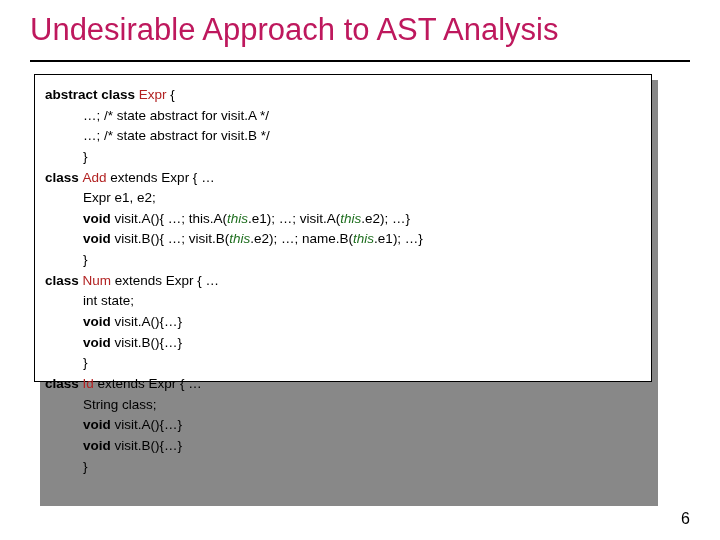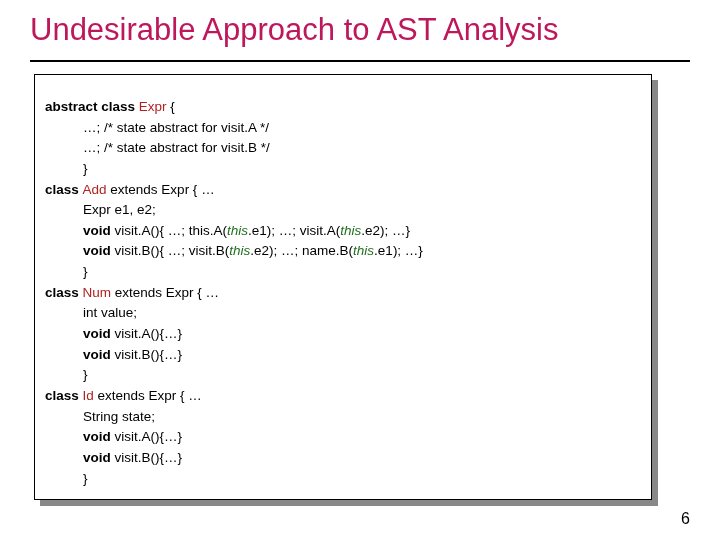--- a/index.html
+++ b/index.html
@@ -41,25 +41,25 @@
     left: 40px;
     width: 618px;
     height: 426px;
     background: #888;
   }
   .codebox {
     position: absolute;
     top: 74px;
     left: 34px;
     width: 618px;
-    height: 426px;
+    height: 308px;
     background: #fff;
     border: 1px solid #000;
     box-sizing: border-box;
-    padding: 22px 10px 4px 10px;
+    padding: 10px 10px 4px 10px;
     font-family: Verdana, Geneva, sans-serif;
     font-size: 13.5px;
     line-height: 1.53;
     color: #000;
     white-space: nowrap;
   }
   .codebox .line { display: block; }
   .kw   { color: #000; font-weight: bold; }
   .cls  { color: #b22222; }        
   .self { color: #1e6e1e; font-style: italic; }        
@@ -86,26 +86,26 @@
     <span class="line"><span class="kw">abstract class </span><span class="cls">Expr</span><span> {</span></span>
     <span class="line ind1">…; /* state abstract for visit.A */</span>
     <span class="line ind1">…; /* state abstract for visit.B */</span>
     <span class="line ind1">}</span>
     <span class="line"><span class="kw">class </span><span class="cls">Add</span><span> extends Expr { …</span></span>
     <span class="line ind1">Expr e1, e2;</span>
     <span class="line ind1"><span class="kw">void</span><span> visit.A(){ …; this.A(</span><span class="self">this</span><span>.e1); …; visit.A(</span><span class="self">this</span><span>.e2); …}</span></span>
     <span class="line ind1"><span class="kw">void</span><span> visit.B(){ …; visit.B(</span><span class="self">this</span><span>.e2); …; name.B(</span><span class="self">this</span><span>.e1); …}</span></span>
     <span class="line ind1">}</span>
     <span class="line"><span class="kw">class </span><span class="cls">Num</span><span> extends Expr { …</span></span>
-    <span class="line ind1">int value;</span>
+    <span class="line ind1">int state;</span>
     <span class="line ind1"><span class="kw">void</span><span> visit.A(){…}</span></span>
     <span class="line ind1"><span class="kw">void</span><span> visit.B(){…}</span></span>
     <span class="line ind1">}</span>
     <span class="line"><span class="kw">class </span><span class="cls">Id</span><span> extends Expr { …</span></span>
-    <span class="line ind1">String state;</span>
+    <span class="line ind1">String class;</span>
     <span class="line ind1"><span class="kw">void</span><span> visit.A(){…}</span></span>
     <span class="line ind1"><span class="kw">void</span><span> visit.B(){…}</span></span>
     <span class="line ind1">}</span>
   </div>
 
   <div class="pagenum">6</div>
 
 </div>
 
 </body></html>

